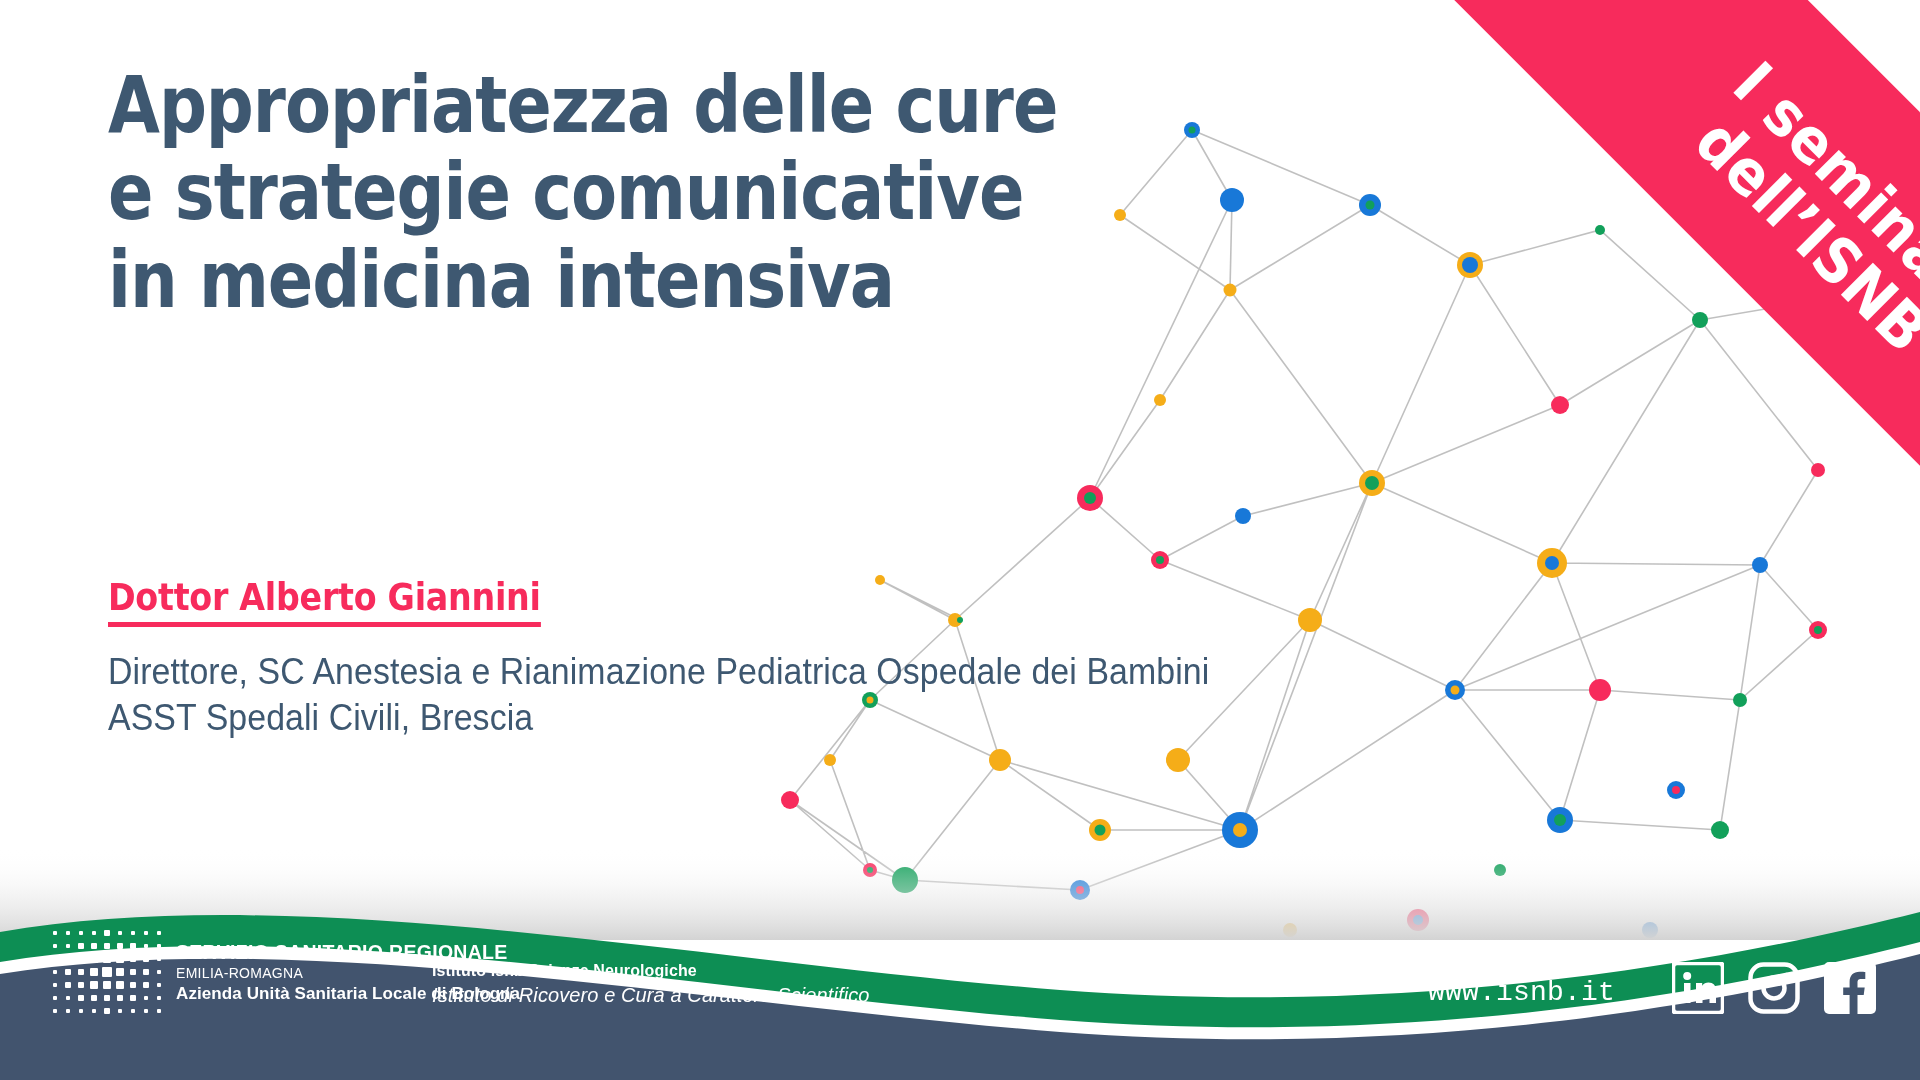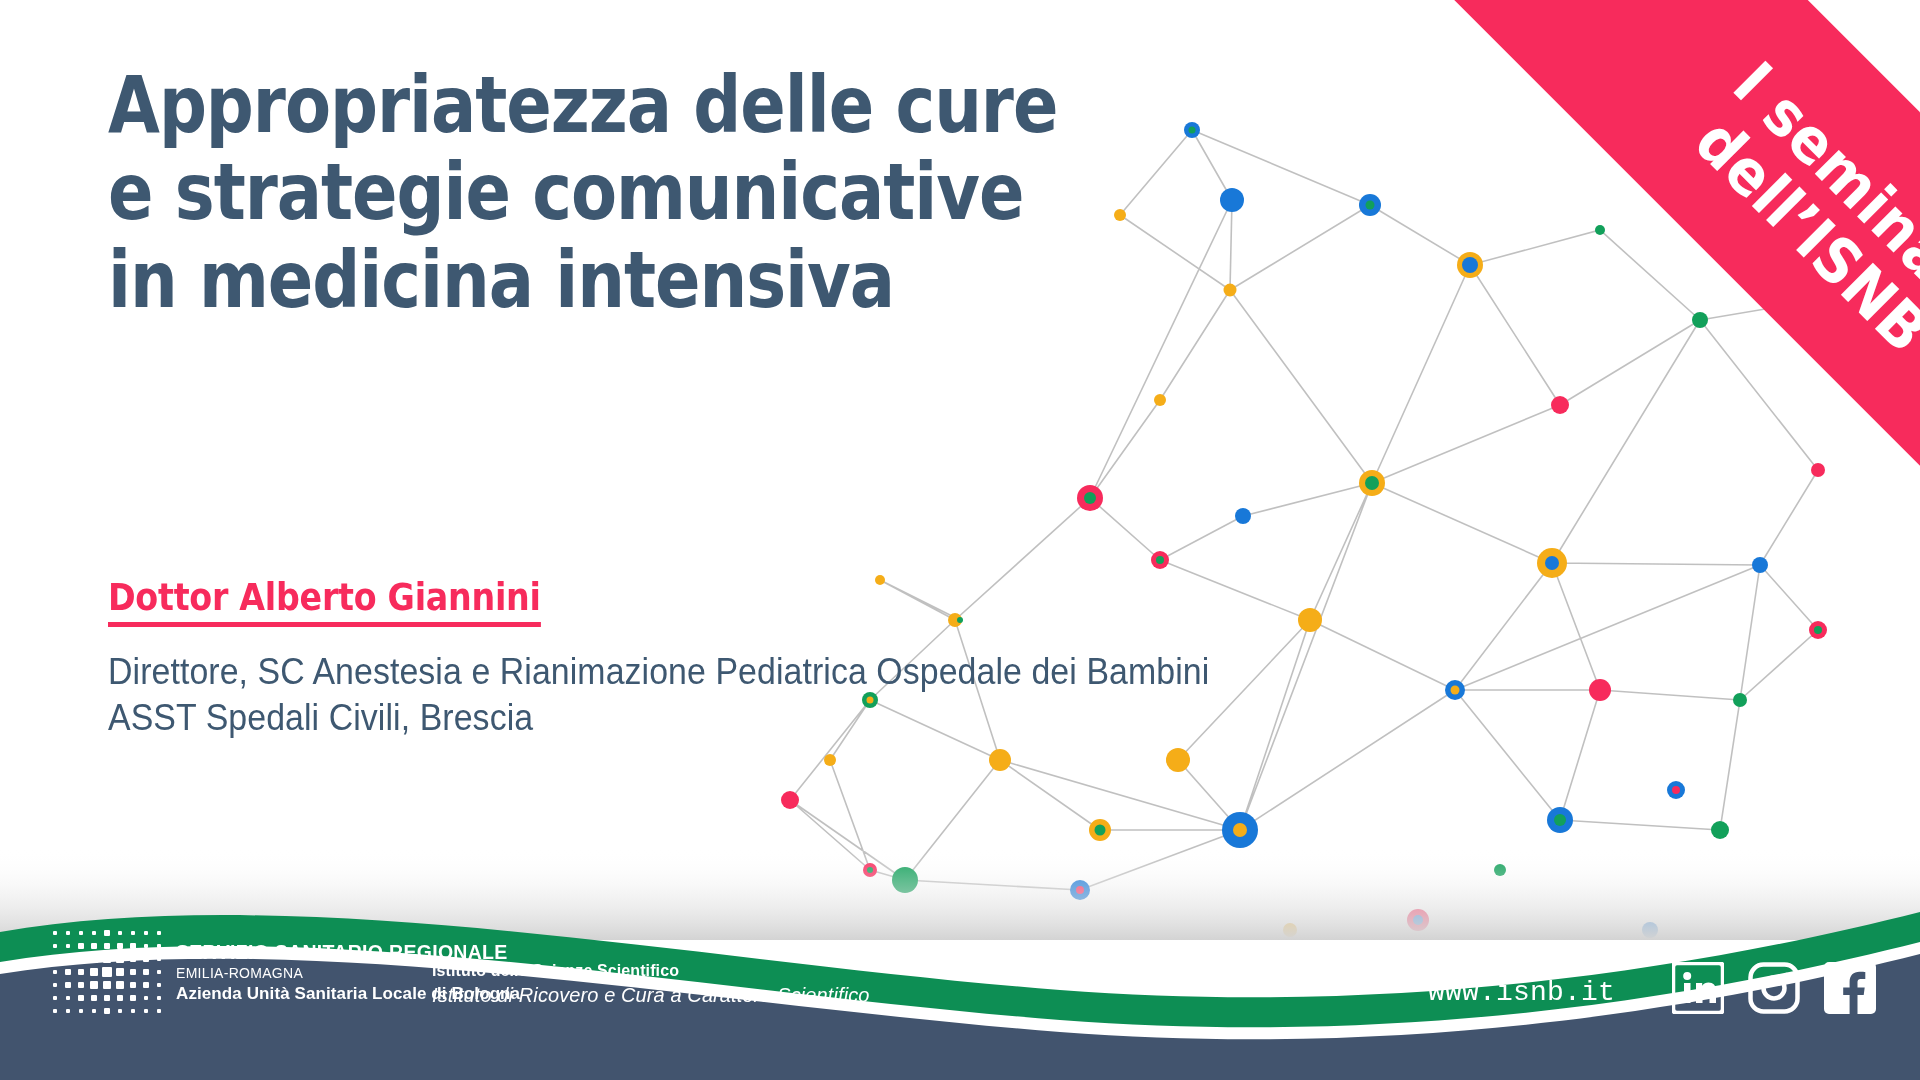--- a/index.html
+++ b/index.html
@@ -306,21 +306,21 @@
         <i style="width: 3.5px; height: 3.5px;"></i>
       </div>
     <div id="asl-words">
       <div id="asl-l1">SERVIZIO SANITARIO REGIONALE</div>
       <div id="asl-l2">EMILIA-ROMAGNA</div>
       <div id="asl-l3">Azienda Unità Sanitaria Locale di Bologna</div>
     </div>
   </div>
 
   <div id="isnb-inst">
-    <div id="isnb-l1">Istituto delle Scienze Scientifico</div>
+    <div id="isnb-l1">Istituto isnb Scienze Neurologiche</div>
     <div id="isnb-l2">Istituto di Ricovero e Cura a Carattere Scientifico</div>
   </div>
 
   <div id="website">www.isnb.it</div>
 
   <div id="socials">
 
     <svg class="soc" viewBox="0 0 52 52">
       <rect x="1" y="1" width="50" height="50" rx="4" fill="none" stroke="#ffffff" stroke-width="4.5"></rect>
       <rect x="12" y="21" width="6.5" height="20" fill="#ffffff"></rect>

